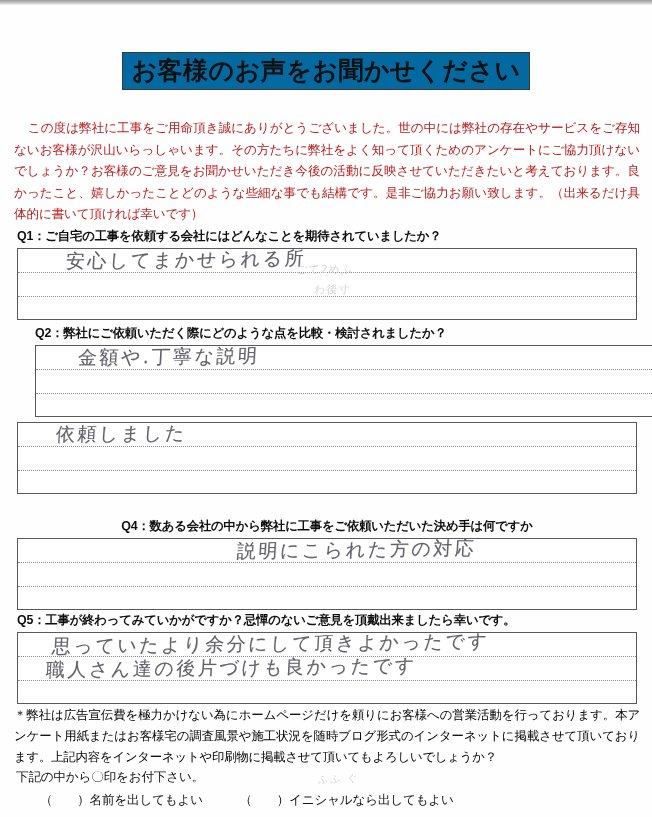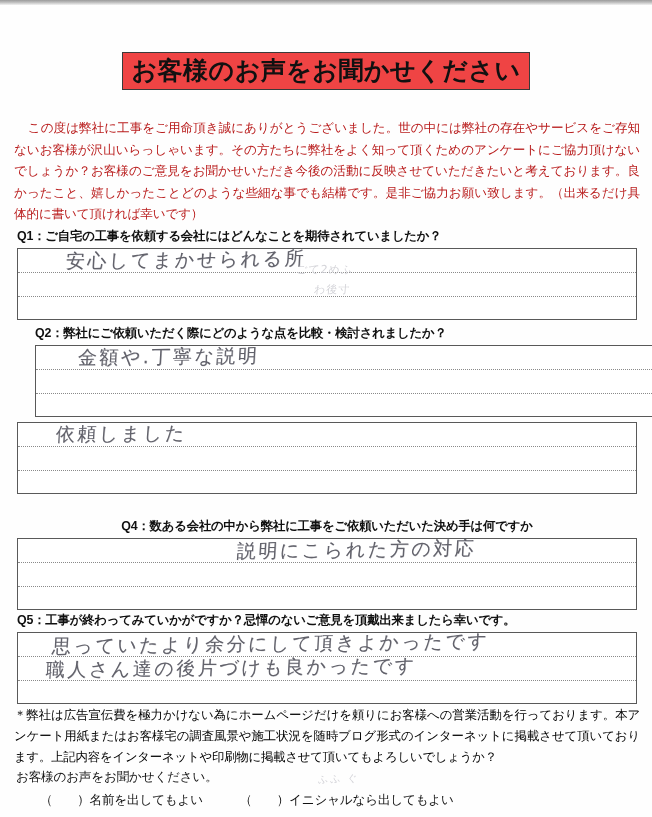--- a/index.html
+++ b/index.html
@@ -38,21 +38,21 @@
   }
   .title-box {
     display: inline-block;
     border: 1.5px solid #3a3a3a;
     padding: 3px 9px 5px 9px;
     font-size: 25px;
     line-height: 1.12;
     letter-spacing: 0.5px;
     font-weight: 700;
     color: #111;
-    background: #ef4444;
+    background: #0369a1;
   }
   
   .intro {
     position: absolute;
     top: 118px;
     left: 14px;
     width: 626px;
     font-size: 12.6px;
     line-height: 21.5px;
     text-align: justify;
@@ -219,21 +219,21 @@
       </div>
       <div class="ruled-row" style="height:24px;">
         <div class="hw" style="left:28px; top:1px;"><span class="hw-ink">職人さん達の後片づけも良かったです</span></div>
       </div>
       <div class="ruled-row" style="height:22px;"></div>
     </div>
   </div>
 
   <div class="footer-note">＊弊社は広告宣伝費を極力かけない為にホームページだけを頼りにお客様への営業活動を行っております。本アンケート用紙またはお客様宅の調査風景や施工状況を随時ブログ形式のインターネットに掲載させて頂いております。上記内容をインターネットや印刷物に掲載させて頂いてもよろしいでしょうか？</div>
 
-  <div class="footer-instruction">お客様のお声をお聞かせください。</div>
+  <div class="footer-instruction">下記の中から〇印をお付下さい。</div>
 
   <div class="smudge">ふふ ぐ</div>
 
   <div class="choices">
     <span>（　　）名前を出してもよい</span>
     <span class="choice-gap"></span>
     <span>（　　）イニシャルなら出してもよい</span>
   </div>
 
 </div>

